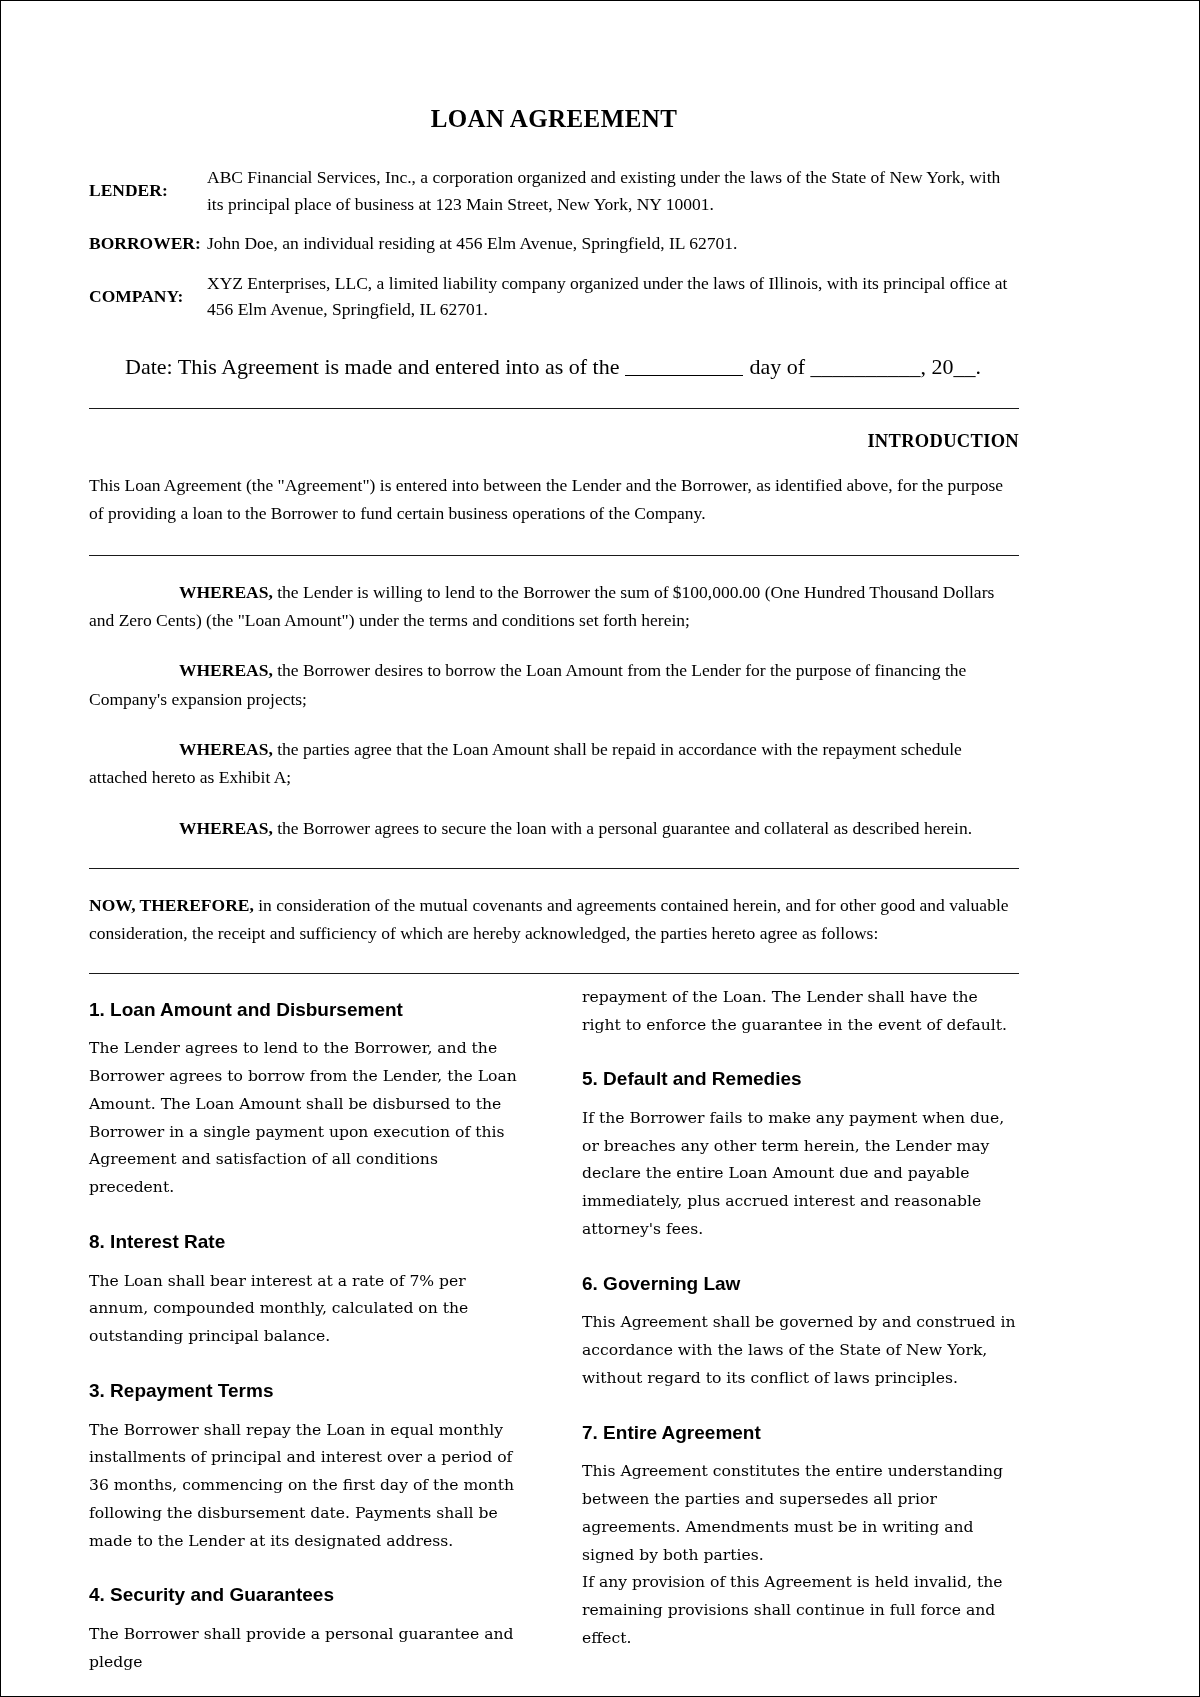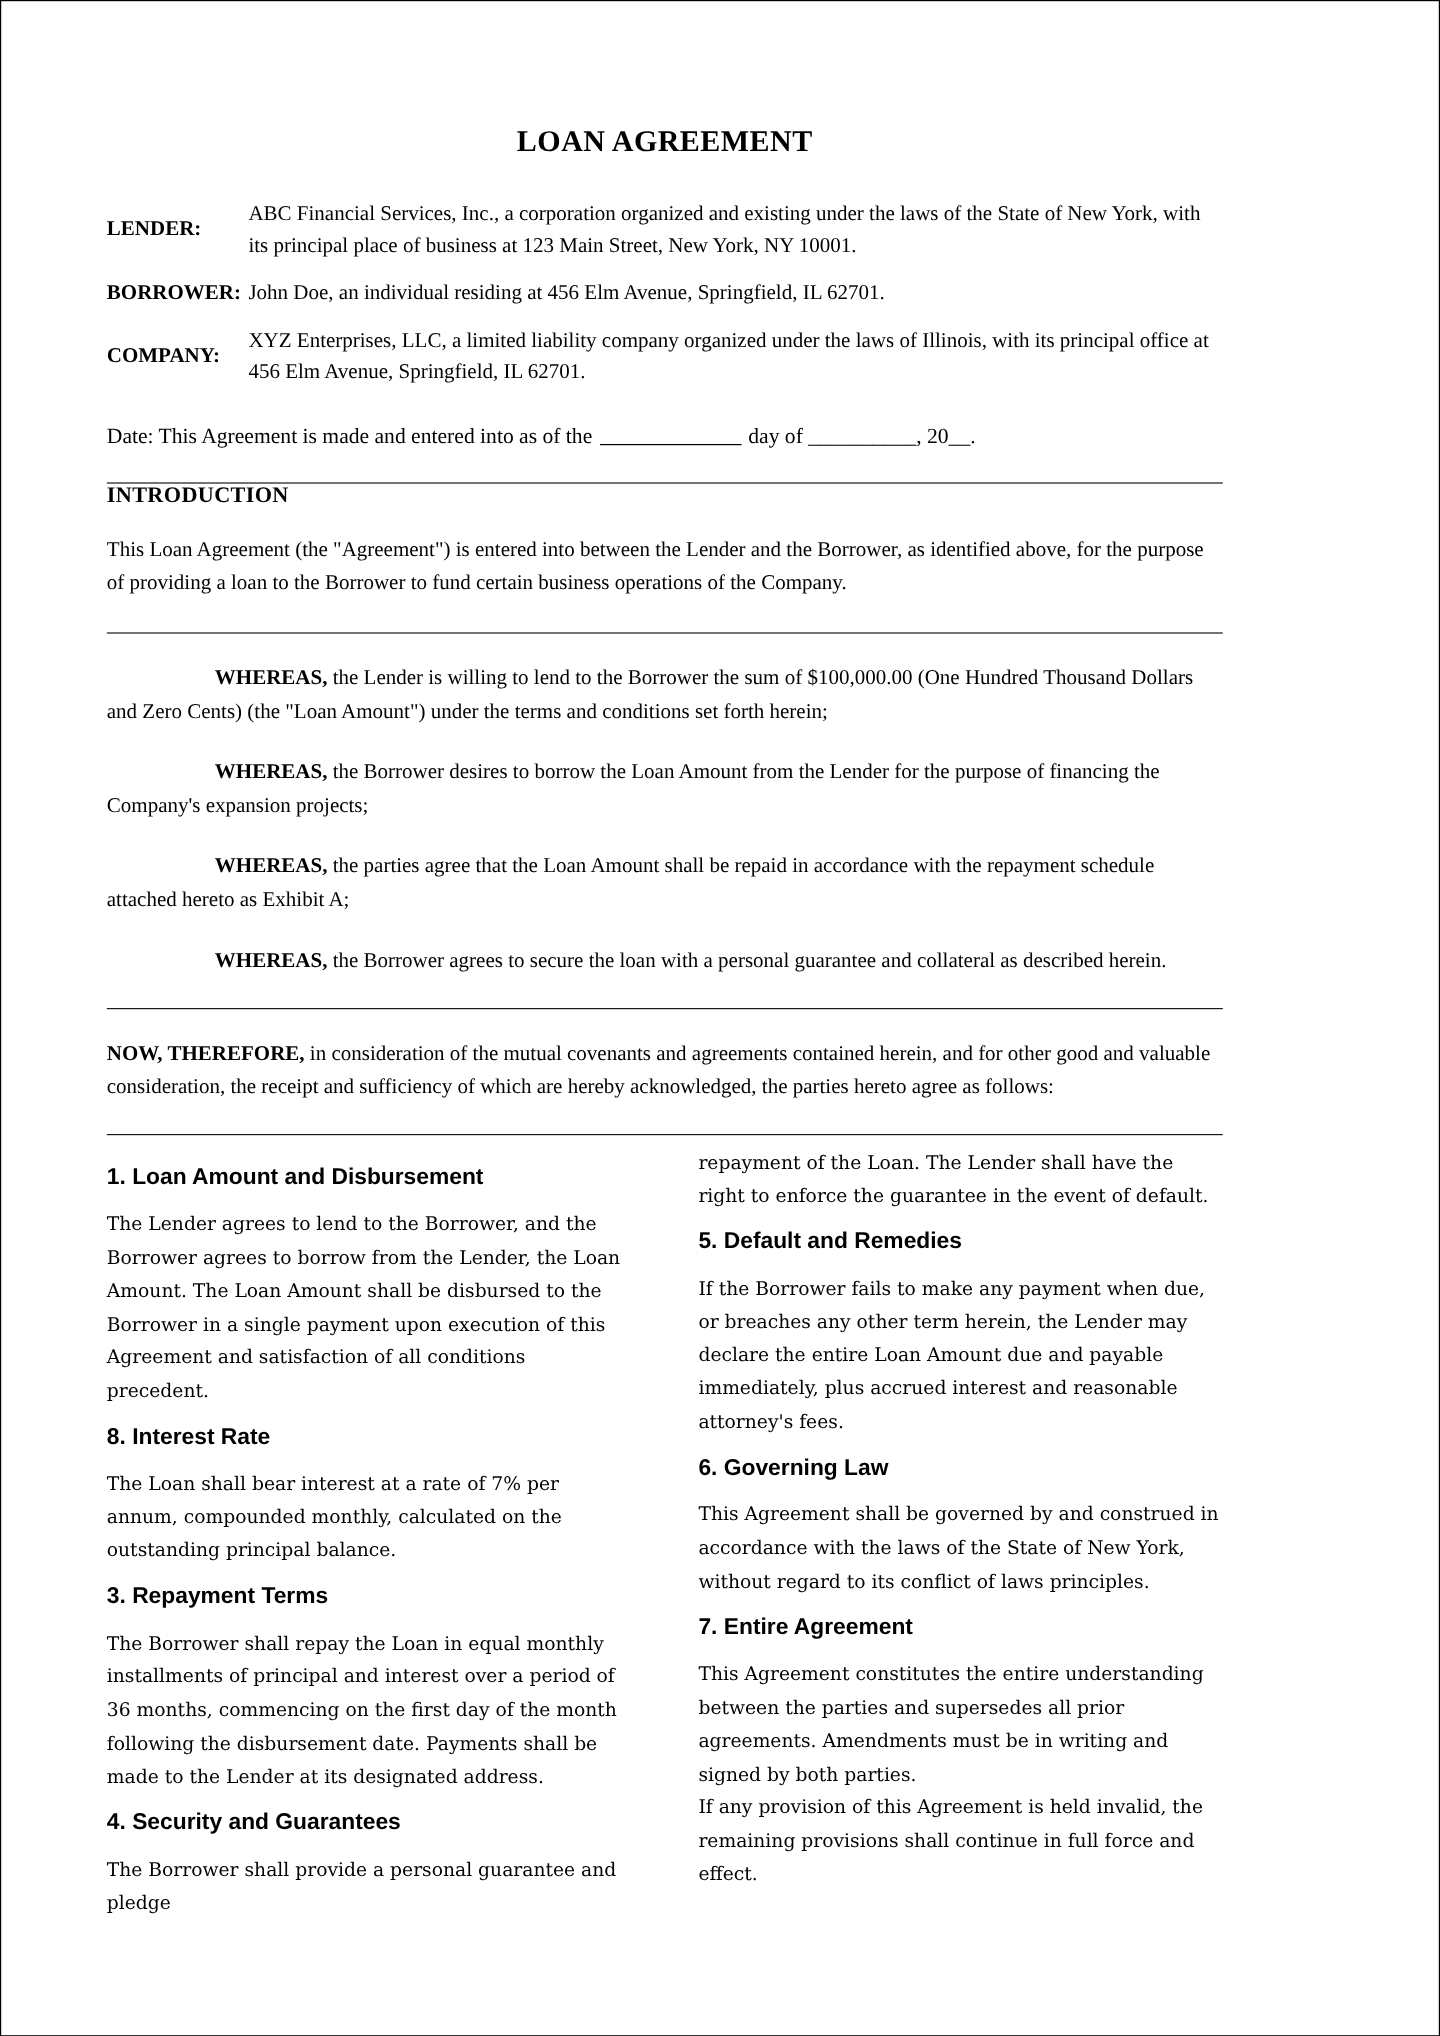--- a/index.html
+++ b/index.html
@@ -54,22 +54,23 @@
     flex: 0 0 118px;
     white-space: nowrap;
   }
   .party-value {
     flex: 1 1 auto;
   }
 
   
   .fill-line {
     margin-top: 27px;
-    font-size: 18px;
+    font-size: 22px;
     line-height: 1.5;
+    margin-left: 36px;
   }
   .blank-rule {
     display: inline-block;
     width: 118px;
     border-bottom: 1.6px solid #000;
     margin: 0 6px -2px 6px;
     vertical-align: baseline;
   }
   .blank-rule.short {
     width: 110px;
@@ -89,20 +90,22 @@
   .hr.r1 { margin-top: 25px; }
   .hr.r2 { margin-top: 27px; }
   .hr.r3 { margin-top: 26px; }
   .hr.r4 { margin-top: 25px; }
 
   
   .block-heading {
     font-weight: bold;
     font-size: 18.5px;
     letter-spacing: 0.3px;
+    margin-top: 22px;
+    text-align: right;
   }
   .intro-para {
     font-size: 17.5px;
     line-height: 1.62;
     margin-top: 19px;
   }
 
   
   .recitals {
     margin-top: 22px;
@@ -143,21 +146,21 @@
     line-height: 1.3;
     margin: 0 0 13px 0;
   }
   .sec-para {
     font-family: "DejaVu Serif", serif;
     font-size: 15.6px;
     line-height: 1.78;
     margin: 0;
   }
   .sec-para + .sec-heading {
-    margin-top: 12px;
+    margin-top: 28px;
   }
 </style>
 </head>
 <body>
 
 <div class="page">
   <div class="inner">
 
     <h1 class="doc-title">LOAN AGREEMENT</h1>
 

